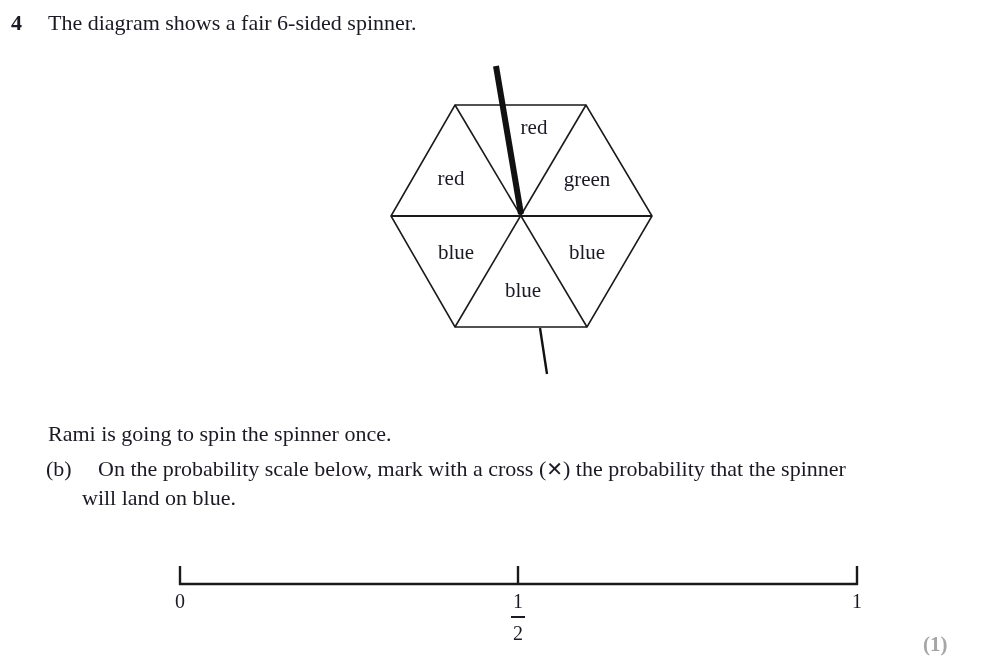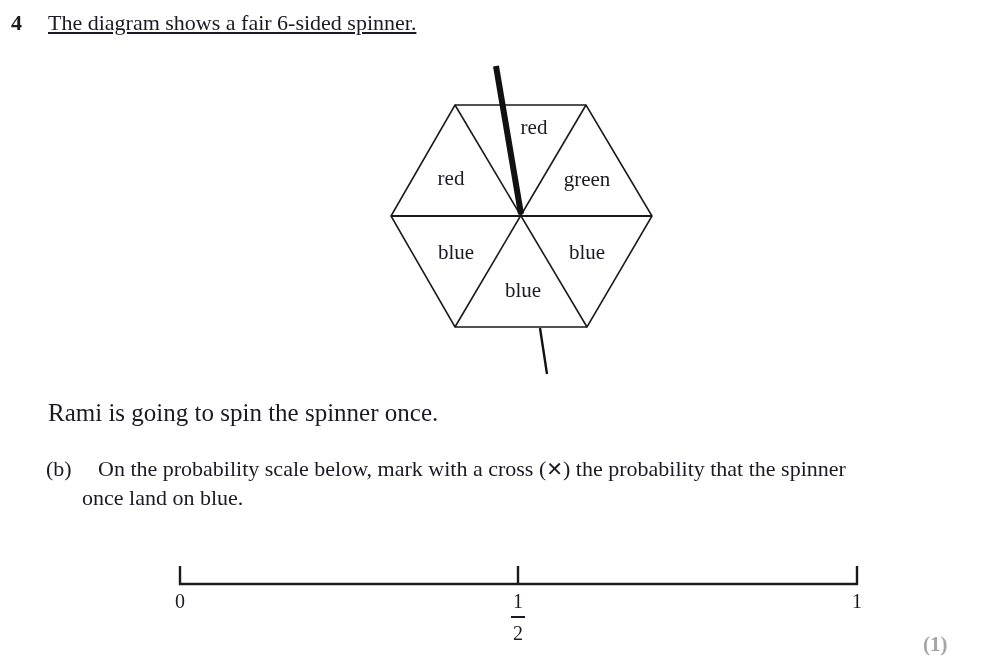--- a/index.html
+++ b/index.html
@@ -16,33 +16,32 @@
       color: #1a1a24;
     }
     .abs { position: absolute; white-space: nowrap; }
     .qnum {
       left: 11px; top: 10px;
       font-size: 22px; font-weight: bold;
     }
     .qtext {
       left: 48px; top: 10px;
       font-size: 22px;
-      text-decoration: underline;
     }
     .diagram {
       position: absolute; left: 0; top: 0;
     }
     .seg-label {
       font-family: "Liberation Serif", "DejaVu Serif", serif;
       font-size: 21px;
       fill: #1a1a24;
     }
     .intro {
-      left: 48px; top: 399px;
-      font-size: 25px;
+      left: 48px; top: 421px;
+      font-size: 22px;
       text-align: right;
     }
     .part-label {
       left: 46px; top: 456px;
       font-size: 22px;
     }
     .part-line1 {
       left: 98px; top: 456px;
       font-size: 22px;
     }
@@ -107,21 +106,21 @@
     <line x1="180" y1="566" x2="180" y2="585"></line>
     <line x1="518" y1="566" x2="518" y2="585"></line>
     <line x1="857" y1="566" x2="857" y2="585"></line>
   </g>
 </svg>
 
 <div class="abs intro">Rami is going to spin the spinner once.</div>
 
 <div class="abs part-label">(b)</div>
 <div class="abs part-line1"><span>On the probability scale below, mark with a cross (</span><span class="cross-glyph">✕</span><span>) the probability that the spinner</span></div>
-<div class="abs part-line2">once land on blue.</div>
+<div class="abs part-line2">will land on blue.</div>
 
 <div class="abs scale-label" style="left:180px; top:590px;">0</div>
 <div class="frac">
   <span>1</span>
   <span class="bar"></span>
   <span>2</span>
 </div>
 <div class="abs scale-label" style="left:857px; top:590px;">1</div>
 
 <div class="abs marks">(1)</div>

